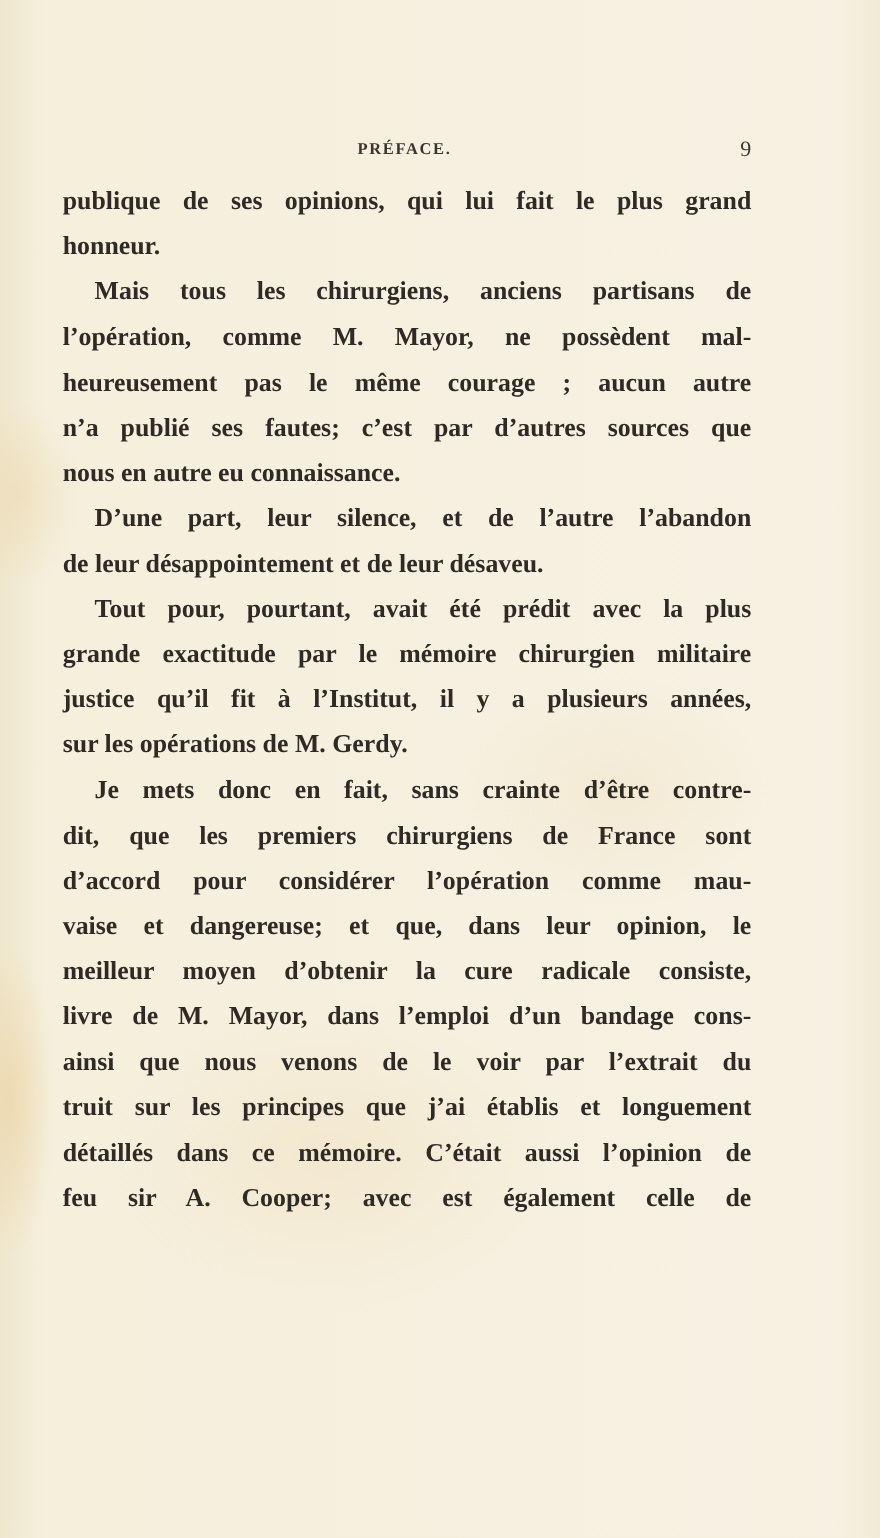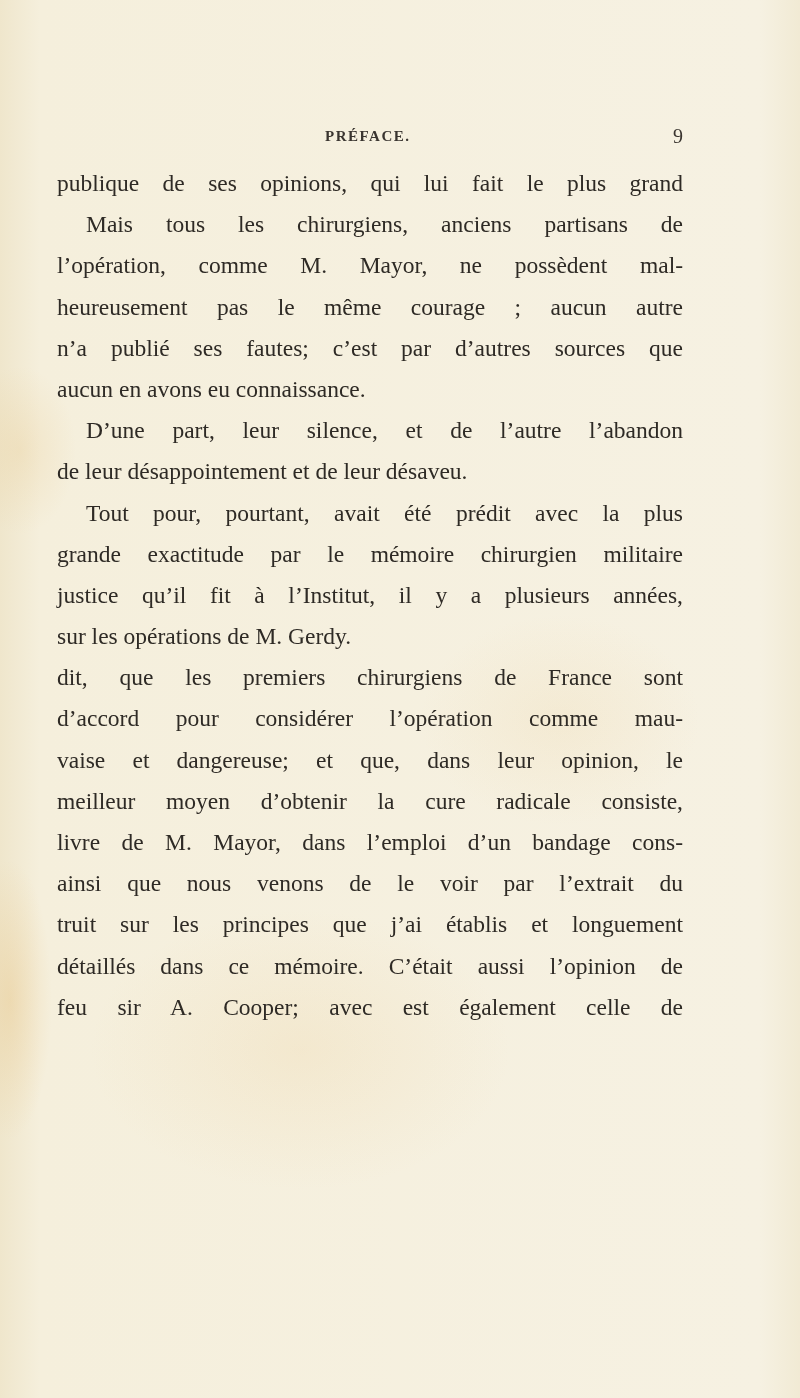--- a/index.html
+++ b/index.html
@@ -31,45 +31,48 @@
   .body-text {
     position: absolute; top: 163px; left: 57px; width: 626px;
   }
   .line {
     height: 41.2px; line-height: 41.2px;
     font-size: 23.5px;
     white-space: nowrap;
     text-align: justify;
     text-align-last: justify;
     color: #2e2a25;
+    font-weight: bold;
   }
   .line.last { text-align-last: left; }
   .line.indent { padding-left: 29px; }
 </style>
 </head>
 <body>
 
 <div class="page">
   <div class="running-head">
     <span class="running-title">PRÉFACE.</span>
     <span class="page-number">9</span>
   </div>
   <div class="body-text" id="body-text">
       <div class="line">publique de ses opinions, qui lui fait le plus grand</div>
+      <div class="line last">honneur.</div>
       <div class="line indent">Mais tous les chirurgiens, anciens partisans de</div>
       <div class="line">l’opération, comme M. Mayor, ne possèdent mal-</div>
       <div class="line">heureusement pas le même courage ; aucun autre</div>
       <div class="line">n’a publié ses fautes; c’est par d’autres sources que</div>
-      <div class="line last">aucun en avons eu connaissance.</div>
+      <div class="line last">nous en autre eu connaissance.</div>
       <div class="line indent">D’une part, leur silence, et de l’autre l’abandon</div>
       <div class="line last">de leur désappointement et de leur désaveu.</div>
       <div class="line indent">Tout pour, pourtant, avait été prédit avec la plus</div>
       <div class="line">grande exactitude par le mémoire chirurgien militaire</div>
       <div class="line">justice qu’il fit à l’Institut, il y a plusieurs années,</div>
       <div class="line last">sur les opérations de M. Gerdy.</div>
+      <div class="line indent">Je mets donc en fait, sans crainte d’être contre-</div>
       <div class="line">dit, que les premiers chirurgiens de France sont</div>
       <div class="line">d’accord pour considérer l’opération comme mau-</div>
       <div class="line">vaise et dangereuse; et que, dans leur opinion, le</div>
       <div class="line">meilleur moyen d’obtenir la cure radicale consiste,</div>
       <div class="line">livre de M. Mayor, dans l’emploi d’un bandage cons-</div>
       <div class="line">ainsi que nous venons de le voir par l’extrait du</div>
       <div class="line">truit sur les principes que j’ai établis et longuement</div>
       <div class="line">détaillés dans ce mémoire. C’était aussi l’opinion de</div>
       <div class="line">feu sir A. Cooper; avec est également celle de</div>
     </div>

